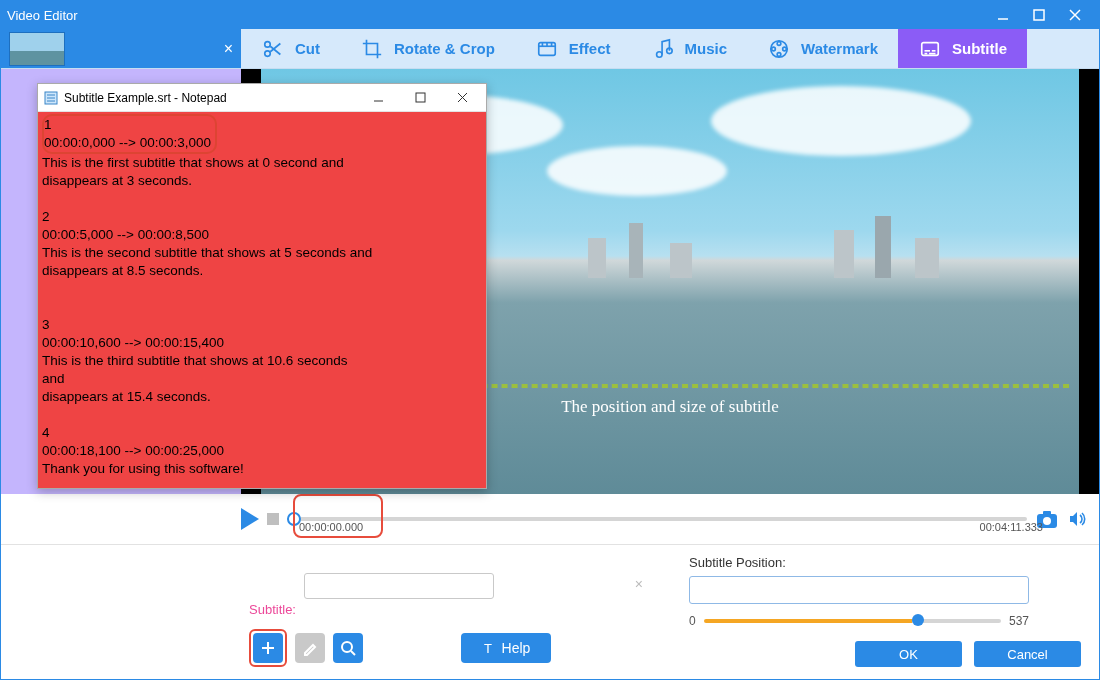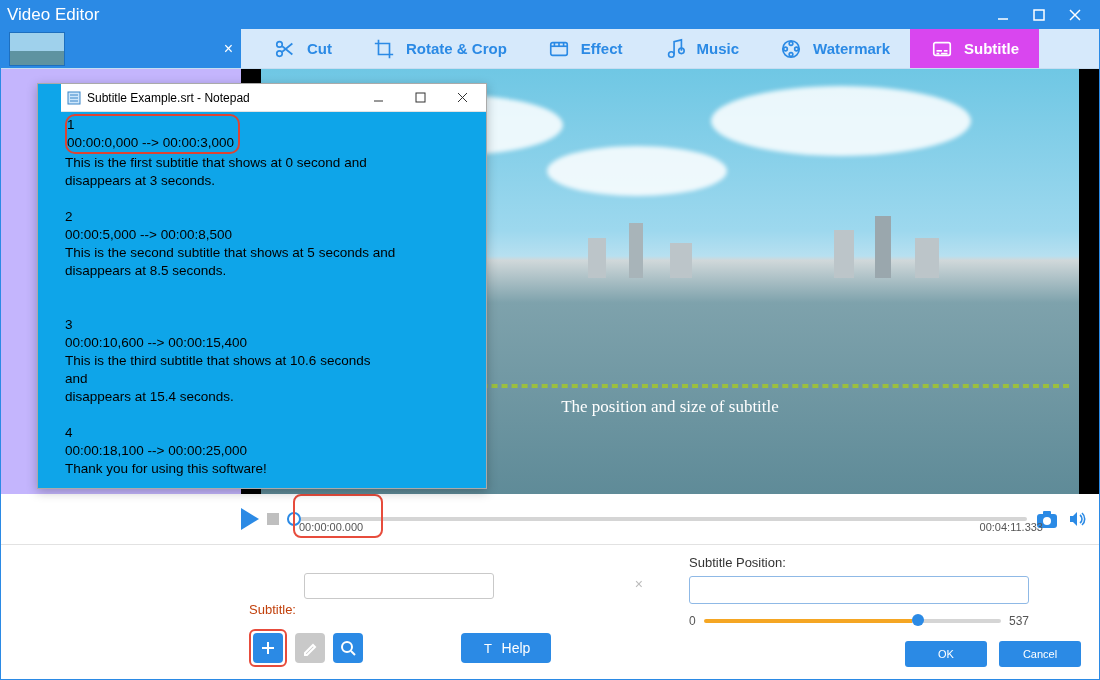--- a/index.html
+++ b/index.html
@@ -1,49 +1,49 @@
 <!DOCTYPE html>
 <html><head>
 <meta charset="utf-8">
 <style>
   * { box-sizing: border-box; margin: 0; padding: 0; font-family: "Segoe UI", Tahoma, sans-serif; }
   body { background: #fff; overflow: hidden; }
 
   .app { width: 1100px; height: 680px; border: 1px solid #2b8ae5; display: flex; flex-direction: column; background:#fff; position:relative;}
 
-  .titlebar { height: 28px; background:#2b8ae5; color:#fff; display:flex; align-items:center; padding:0 6px; font-size:17px;}
+  .titlebar { height: 28px; background:#2b8ae5; color:#fff; display:flex; align-items:center; padding:0 6px; font-size:13px;}
   .titlebar .spacer{flex:1;}
   .titlebar .winbtn{width:36px; height:28px; display:flex; align-items:center; justify-content:center; cursor:pointer;}
   .titlebar .winbtn svg{stroke:#fff;}
 
   .toolbar-row { height:44px; display:flex; background:#d6e9fb; border-bottom:1px solid #c6ddf2;}
   .thumb-cell { width:240px; background:#2b8ae5; display:flex; align-items:center; padding:0 8px; position:relative;}
   .thumb { width:56px; height:34px; background:linear-gradient(#9fd1ec 55%, #5e93a1 55%); border:1px solid #1d6fbf;}
   .thumb-close{position:absolute; right:8px; color:#fff; font-size:16px; cursor:pointer;}
-  .toolbar { flex:1; display:flex;margin-left:12px; }
+  .toolbar { flex:1; display:flex; }
   .tool { padding:0 20px; display:flex; align-items:center; gap:10px; color:#2b8ae5; font-size:15px; font-weight:600; cursor:pointer;}
-  .tool.active{ background:#d946ef; color:#fff;}
+  .tool.active{ background:#8b5cf6; color:#fff;}
   .tool .ticon{width:24px; height:24px; display:flex; align-items:center; justify-content:center;}
   .tool .ticon svg{stroke:#2b8ae5; fill:none; stroke-width:1.8;}
   .tool.active .ticon svg{stroke:#fff;}
 
   .main { flex:1; display:flex; flex-direction:column; background:#fff; position:relative;}
   .preview-area{ height:425px; background:#c4b5fd; position:relative;}
   .preview-bg{ position:absolute; left:240px; right:0; top:0; bottom:0; background:#000;}
   .preview-img{ position:absolute; left:260px; right:20px; top:0; bottom:0;
     background:linear-gradient(#6fc7e4 0%, #9dd8ee 38%, #b7e0f0 44%, #d0d8da 45%, #7ea2ac 55%, #5f8b98 100%);
     overflow:hidden;}
   .sky-cloud{position:absolute; background:rgba(255,255,255,0.85); border-radius:50%; filter:blur(2px);}
   .buildings{position:absolute; left:0; right:0; top:44%; height:22px;}
   .bld{position:absolute; bottom:0; background:#bcc5c9;}
   .sub-zone{position:absolute; left:10px; right:10px; top:315px; border:2px dashed #9bbf3f;}
   .sub-text{position:absolute; left:0; right:0; top:328px; text-align:center; color:#fff; font-size:17px; font-family:"Times New Roman", serif;}
 
   
-  .notepad{ position:absolute; left:36px; top:82px; width:450px; height:406px; background:#0ea5e9; border:1px solid #aaa; box-shadow:0 3px 10px rgba(0,0,0,0.25); z-index:10; font-size:13px;padding-left:23px;}
+  .notepad{ position:absolute; left:36px; top:82px; width:450px; height:406px; background:#ef4444; border:1px solid #aaa; box-shadow:0 3px 10px rgba(0,0,0,0.25); z-index:10; font-size:13px;}
   .np-title{height:28px; background:#fff; border-bottom:1px solid #e3e3e3; display:flex; align-items:center; padding:0 6px; gap:6px;}
   .np-title .np-icon{width:14px; height:14px;}
   .np-title .npt{font-size:12px; flex:1;}
   .np-title .npbtn{width:36px; height:26px; display:flex; align-items:center; justify-content:center; cursor:pointer;}
   .np-menu{height:20px; display:flex; gap:14px; padding:0 8px; font-size:12px;}
   .np-menu span{cursor:pointer;}
   .np-body{padding:2px 0 0 0; font-family:"Courier New", monospace; font-size:13.5px; line-height:18px; white-space:pre-wrap;}
   .np-body .ln{padding:0 4px;}
   .hl{border:2px solid #d43; border-radius:10px; display:inline-block; padding:0 4px 0 0;}
 
@@ -54,21 +54,21 @@
   .seek-thumb{position:absolute; left:0; top:-5px; width:14px; height:14px; border-radius:50%; background:#fff; border:2px solid #2b8ae5;}
   .seek-box{position:absolute; left:292px; top:0px; width:90px; height:44px; border:2px solid #e74c3c; border-radius:8px; pointer-events:none;}
   .time-left{position:absolute; left:298px; top:27px; font-size:11px; color:#555;}
   .time-right{position:absolute; right:56px; top:27px; font-size:11px; color:#555;}
   .cam-btn{width:24px; height:22px; cursor:pointer;}
   .vol-btn{width:20px; height:20px; cursor:pointer;}
 
   .bottom{ border-top:1px solid #e2e2e2; padding:10px 18px 12px 18px; display:flex; gap:40px; }
   .sub-col{ width:400px; margin-left:230px;}
   .sub-row{ display:flex; align-items:center; gap:8px; margin-bottom:12px;}
-  .sub-row label{font-size:13px; color:#c2410c;margin-top:47px;}
+  .sub-row label{font-size:13px; color:#ec4899;margin-top:47px;}
   .txt{flex:1; height:26px; border:1px solid #c9c9c9; border-radius:3px; padding:0 6px; font-size:13px;}
   .txt-clear{position:relative;}
   .txt-clear .x{position:absolute; right:6px; top:3px; color:#bbb; font-size:14px; cursor:pointer;}
   .icon-row{ display:flex; gap:8px; align-items:center;}
   .sqbtn{width:30px; height:30px; background:#2b8ae5; border-radius:4px; display:flex; align-items:center; justify-content:center; cursor:pointer;}
   .sqbtn.disabled{background:#c9c9c9;}
   .sqbtn svg{stroke:#fff; fill:none; stroke-width:2;}
   .add-hl{border:2px solid #e74c3c; border-radius:6px; padding:2px;}
   .font-btn{width:90px; height:30px; background:#2b8ae5; color:#fff; border-radius:4px; display:flex; align-items:center; justify-content:center; gap:6px; font-size:14px; cursor:pointer; margin-left:90px;}
 
@@ -76,21 +76,21 @@
   .pos-label{font-size:13px; color:#333; margin-bottom:6px;}
   .seg{display:flex; border:1px solid #8fb9e6; border-radius:3px; overflow:hidden; height:28px; font-size:13px;}
   .seg div{flex:1; display:flex; align-items:center; justify-content:center; cursor:pointer; background:#d6e9fb; color:#2b6bb5;margin-top:32px;}
   .seg div.mid{background:#aacdf2;}
   .seg div.sel{background:#404040; color:#fff;}
   .slider-row{display:flex; align-items:center; gap:8px; margin-top:10px; font-size:12px; color:#555;}
   .slider{flex:1; height:4px; background:linear-gradient(to right, #f5a623 0 70%, #d5d5d5 70% 100%); position:relative; border-radius:2px;}
   .slider .sthumb{position:absolute; left:70%; top:-5px; width:12px; height:12px; border-radius:50%; background:#2b8ae5;}
 
   .dlg-btns{position:absolute; right:18px; bottom:12px; display:flex; gap:12px;}
-  .dlg-btn{width:82px; height:26px; background:#2b8ae5; color:#fff; font-size:11px; display:flex; align-items:center; justify-content:center; border-radius:3px; cursor:pointer;}
+  .dlg-btn{width:107px; height:26px; background:#2b8ae5; color:#fff; font-size:13px; display:flex; align-items:center; justify-content:center; border-radius:3px; cursor:pointer;}
 </style>
 </head>
 <body>
 
 <div class="app">
 
   <div class="titlebar">
     <span>Video Editor</span>
     <div class="spacer"></div>
     <div class="winbtn">

